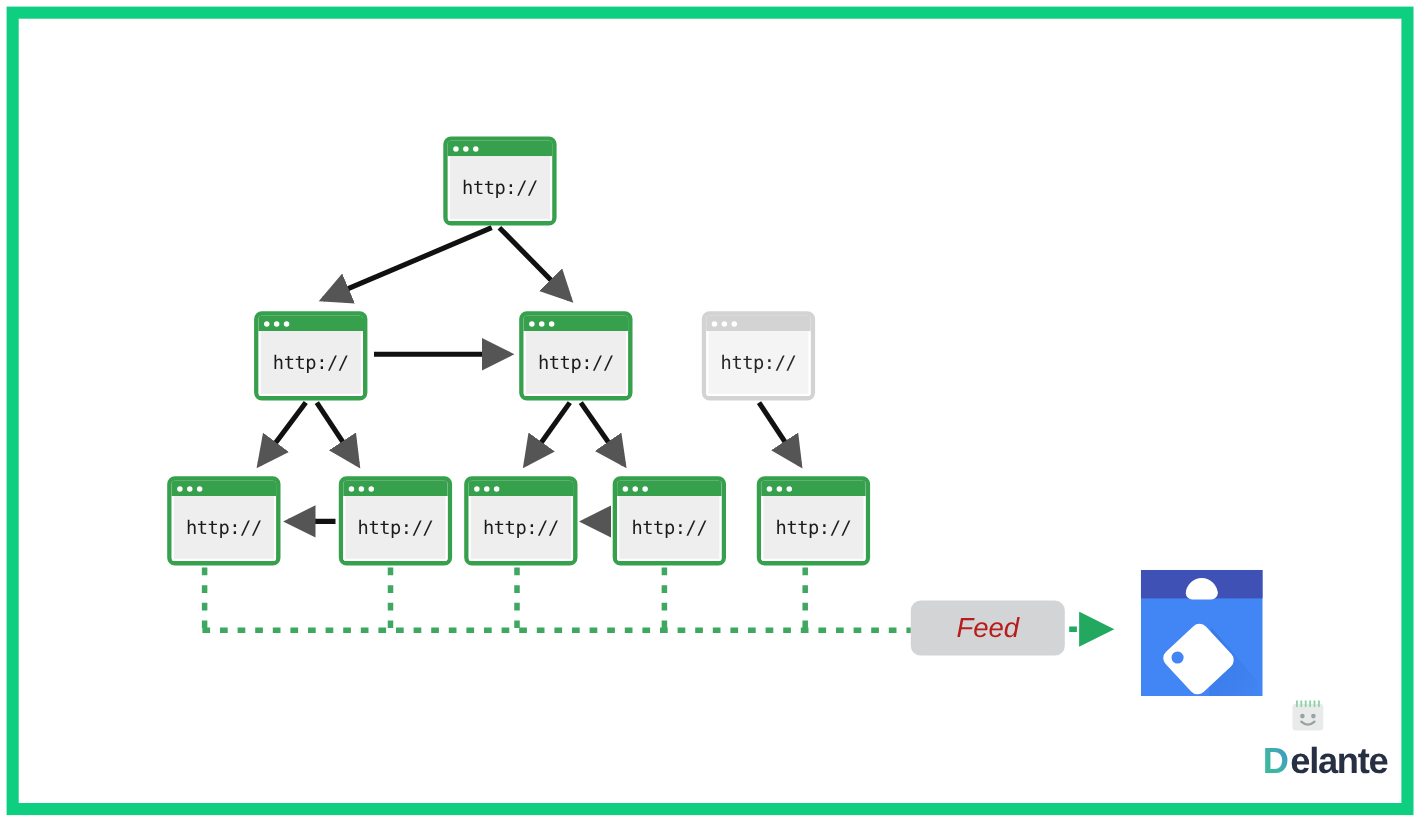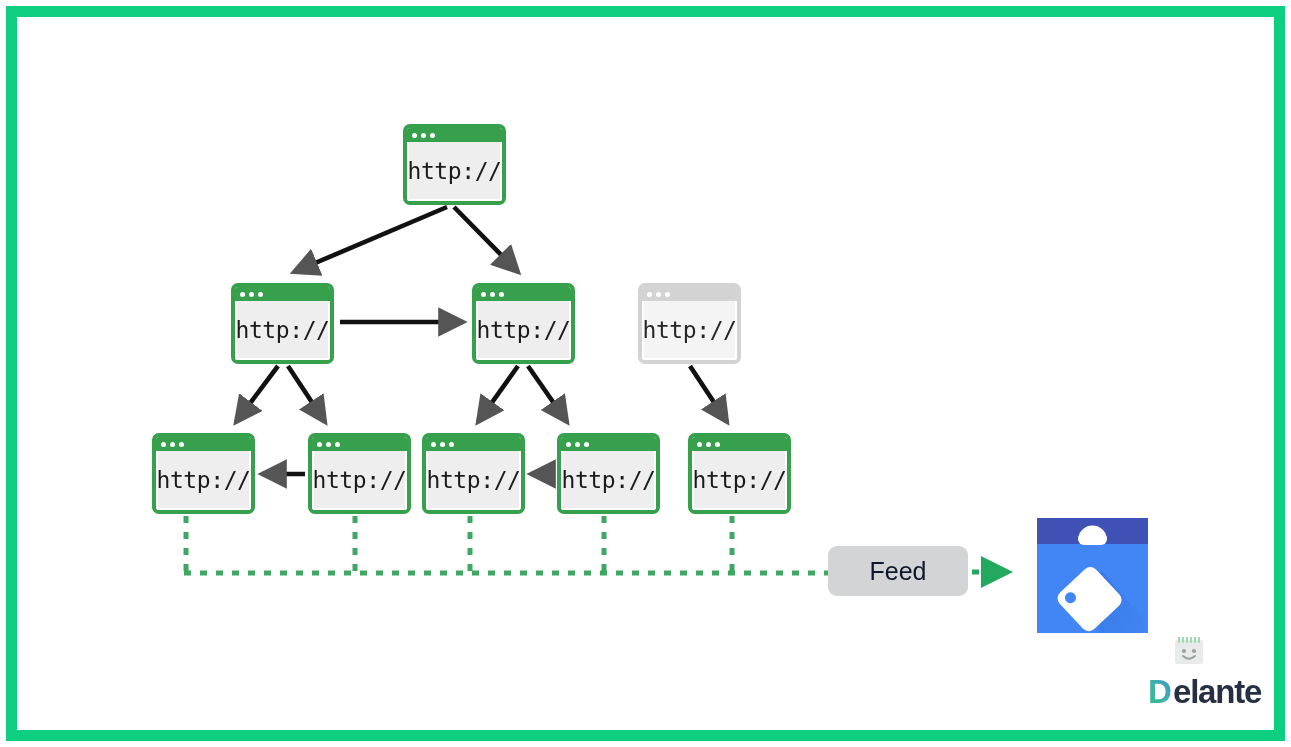--- a/index.html
+++ b/index.html
@@ -79,21 +79,21 @@
     background: #eeeeee;
     display: flex;
     align-items: center;
     justify-content: center;
     border: 2px solid #ffffff;
     border-top: 0;
     box-sizing: border-box;
   }
   .winnode .url {
     font-family: "DejaVu Sans Mono", "Liberation Mono", monospace;
-    font-size: 23px;
+    font-size: 17px;
     color: #1b1b1b;
     letter-spacing: -0.4px;
     white-space: nowrap;
   }
   
   .winnode.dim {
     border-color: #d3d3d3;
     background: #f4f4f4;
   }
   .winnode.dim .titlebar { background: #d3d3d3; }
@@ -106,21 +106,22 @@
     box-sizing: border-box;
     background: #d2d4d6;
     border-radius: 9px;
     display: flex;
     align-items: center;
     justify-content: center;
   }
   .feedbox .feedlabel {
     font-family: "Liberation Sans", sans-serif;
     font-size: 25px;
-    color: #0f172a;
+    color: #b91c1c;
+    font-style: italic;
   }
 
   
   .shopicon {
     position: absolute;
     width: 111px;
     height: 115px;
     overflow: hidden;
   }
 

